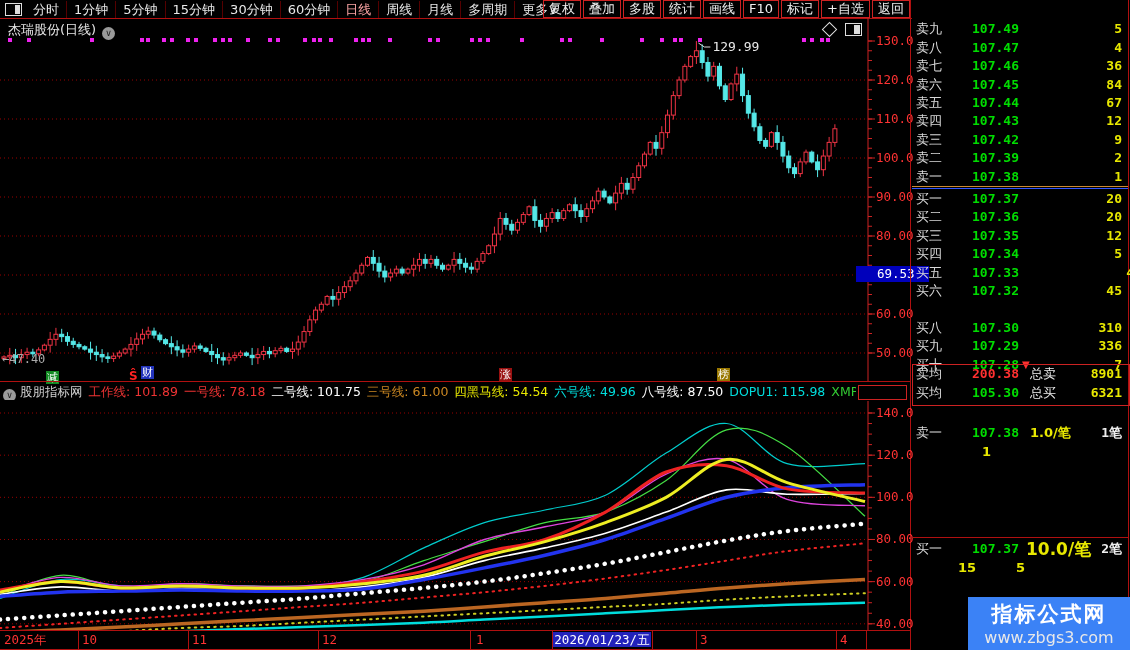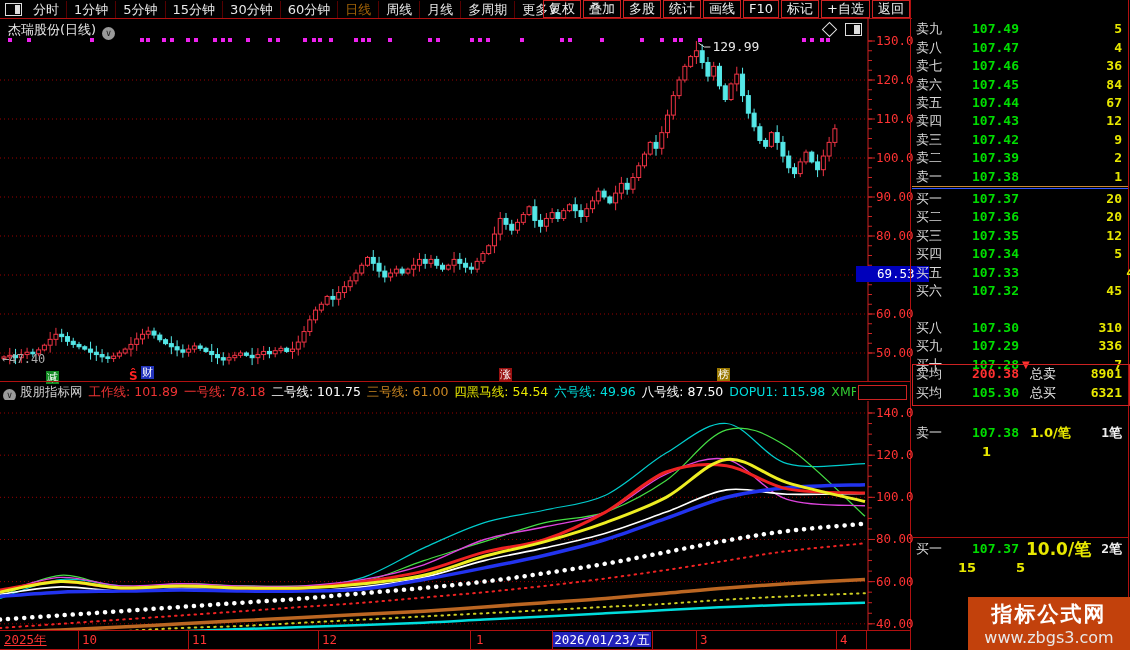--- a/index.html
+++ b/index.html
@@ -4,21 +4,21 @@
 <style>
   html,body{margin:0;padding:0;background:#000;}
   #app{position:relative;width:1130px;height:650px;background:#000;overflow:hidden;
        font-family:"DejaVu Sans",sans-serif;font-size:13px;color:#ddd;}
   
   #topbar{position:absolute;left:0;top:0;width:912px;height:18px;border-bottom:1px solid #b01010;
           display:flex;align-items:center;}
   #tl-icon{width:15px;height:11px;border:1px solid #ddd;margin:0 4px 0 5px;position:relative;background:#000;}
   #tl-icon::after{content:"";position:absolute;right:1px;top:1px;bottom:1px;width:5px;background:#ddd;}
   .menu-item{padding:0 7px;color:#e8e8e8;white-space:nowrap;line-height:17px;border-right:1px solid #500;}
-  .menu-item.active{color:#a16207;}
+  .menu-item.active{color:#fca5a5;}
   #topbar-right{position:absolute;right:2px;top:0;display:flex;height:18px;}
   .tb-box{border:1px solid #c22;color:#eee;padding:0 5px;margin-left:2px;line-height:15px;white-space:nowrap;}
   
   .redline-h{position:absolute;height:1px;background:#b01010;}
   .redline-v{position:absolute;width:1px;background:#b01010;}
   
   #chart-title{position:absolute;left:8px;top:21px;color:#e5e5e5;}
   .chev-circle{display:inline-block;width:13px;height:13px;border-radius:50%;background:#9a9a9a;color:#222;
                font-size:9px;text-align:center;line-height:12px;vertical-align:-2px;margin-left:6px;}
   #diamond-icon{position:absolute;left:824px;top:24px;width:9px;height:9px;border:1px solid #ddd;transform:rotate(45deg);}
@@ -43,21 +43,21 @@
                   font-size:12.5px;line-height:15px;text-align:center;font-family:"DejaVu Sans Mono",monospace;}
   
   #orderbook{position:absolute;left:912px;top:0;width:218px;height:650px;}
   .ob-row{position:absolute;left:0;width:100%;height:18px;line-height:18px;white-space:nowrap;}
   .ob-label{position:absolute;left:4px;color:#d8d8d8;}
   .ob-price{position:absolute;left:55px;width:52px;text-align:right;font-family:"DejaVu Sans Mono",monospace;font-weight:bold;}
   .ob-arrow{position:absolute;left:110px;font-size:10px;}
   .ob-vol{position:absolute;right:8px;text-align:right;color:#e8e800;font-family:"DejaVu Sans Mono",monospace;font-weight:bold;}
   .green{color:#00dd00;} .red{color:#ff3030;} .yellow{color:#e8e800;} .white{color:#eee;}
   #deep-quote{position:absolute;left:0px;top:404px;width:216px;height:18px;border:1px solid #c22;line-height:16px;}
-  #watermark{position:absolute;left:968px;top:597px;width:162px;height:53px;background:#c2410c;
+  #watermark{position:absolute;left:968px;top:597px;width:162px;height:53px;background:#3b82f6;
              text-align:center;color:#fff;}
   #watermark .w1{font-size:21px;font-weight:bold;letter-spacing:2px;margin-top:3px;}
   #watermark .w2{font-size:16px;color:#e8e8e8;font-family:"DejaVu Sans",sans-serif;}
   svg{position:absolute;}
 </style>
 </head>
 <body>
 
 <div id="app">
 
@@ -561,21 +561,21 @@
       <div class="axis-label" style="left: 876px; top: 405px;">140.0</div>
       <div class="axis-label" style="left: 876px; top: 447.16px;">120.0</div>
       <div class="axis-label" style="left: 876px; top: 489.32px;">100.0</div>
       <div class="axis-label" style="left: 876px; top: 531.48px;">80.00</div>
       <div class="axis-label" style="left: 876px; top: 573.64px;">60.00</div>
       <div class="axis-label" style="left: 876px; top: 615.8px;">40.00</div>
     </div>
 
   <div id="date-axis">
     <div id="date-labels">
-        <div class="date-label" style="left: 4px; text-decoration: underline;">2025年</div>
+        <div class="date-label" style="left: 4px;">2025年</div>
         <div class="date-label" style="left: 82px;">10</div>
         <div class="date-label" style="left: 192px;">11</div>
         <div class="date-label" style="left: 322px;">12</div>
         <div class="date-label" style="left: 476px;">1</div>
         <div class="date-label" style="left: 700px;">3</div>
         <div class="date-label" style="left: 840px;">4</div>
         <div class="date-sep" style="left: 78px;"></div>
         <div class="date-sep" style="left: 188px;"></div>
         <div class="date-sep" style="left: 318px;"></div>
         <div class="date-sep" style="left: 470px;"></div>

